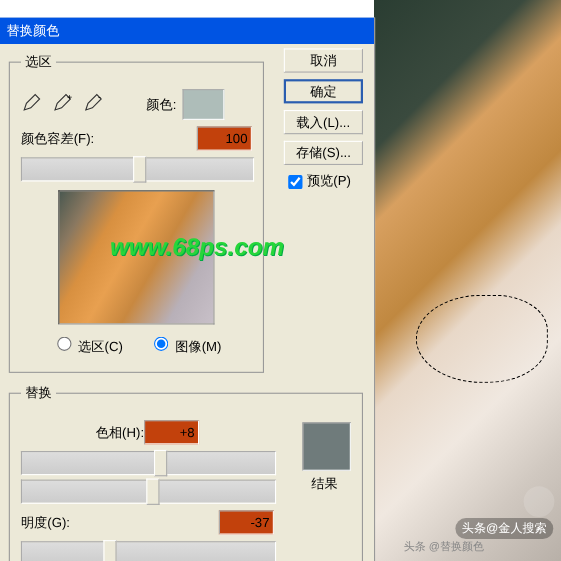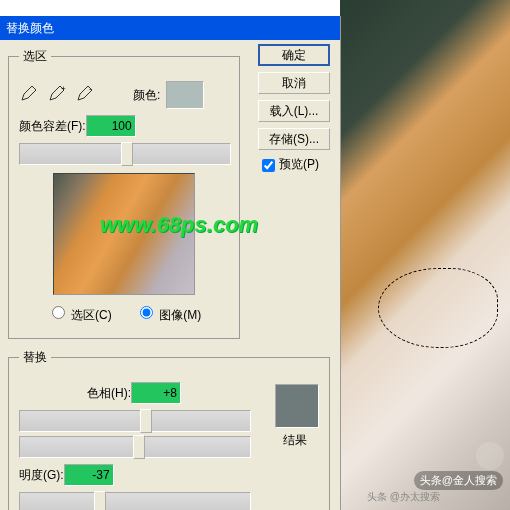--- a/index.html
+++ b/index.html
@@ -10,21 +10,21 @@
 .content{padding:8px}
 fieldset{border:1px solid #999;background:#ece9d8;margin:0 0 10px 0;padding:10px}
 legend{padding:0 4px}
 .row{display:flex;align-items:center;margin:6px 0}
 .eyedrop{display:inline-block;width:20px;height:24px;margin-right:8px;position:relative}
 .eyedrop svg{width:20px;height:20px}
 .clabel{margin-left:30px;margin-right:6px}
 .swatch{width:36px;height:26px;border:1px inset #fff}
 .slider{width:100%;height:20px;position:relative;background:linear-gradient(#ddd,#ccc);border:1px inset #fff;margin:4px 0}
 .thumb{position:absolute;top:-2px;width:10px;height:22px;background:#ece9d8;border:1px outset #fff}
-.numbox{width:42px;height:18px;text-align:right;border:1px inset #fff;background:#22c55e;padding:1px 3px;font-size:12px}
+.numbox{width:42px;height:18px;text-align:right;border:1px inset #fff;background:#c2410c;padding:1px 3px;font-size:12px}
 .preview{width:140px;height:120px;margin:8px auto;background:linear-gradient(120deg,#4a5850 0%,#8a7860 15%,#d89040 30%,#e8a050 45%,#c88840 60%,#b8b0b8 80%,#c8c0c8 100%);border:1px inset #999;display:block}
 .radios{text-align:center;margin:4px 0}
 .radios label{margin:0 10px}
 .btncol{position:absolute;right:10px;top:28px;width:72px}
 .btn{display:block;width:72px;height:22px;margin-bottom:6px;background:#ece9d8;border:1px outset #fff;font-size:12px;cursor:pointer}
 .btn.def{border:2px solid #2a5db0}
 .chk{display:flex;align-items:flex-start;margin-top:6px}
 .chk input{margin-right:4px}
 .f2{position:relative}
 .f2 .swatch2{width:42px;height:42px;border:1px inset #fff;position:absolute;right:10px;top:18px}
@@ -34,31 +34,31 @@
 .wm3{position:absolute;right:70px;bottom:6px;color:#888;font-size:10px}
 .bgcircle{position:absolute;right:6px;bottom:40px;width:28px;height:28px;border-radius:50%;background:rgba(255,255,255,.15)}
 </style>
 </head>
 <body>
 
 <div class="bg"></div>
 <div class="sel"></div>
 <div class="bgcircle"></div>
 <div class="wm2">头条@金人搜索</div>
-<div class="wm3">头条 @办太搜索</div>
+<div class="wm3">头条 @替换颜色</div>
 
 <div class="dialog">
   <div class="titlebar">
     <span>替换颜色</span>
   </div>
   <div class="content">
 
     <div class="btncol">
+      <button class="btn">取消</button>
       <button class="btn def">确定</button>
-      <button class="btn">取消</button>
       <button class="btn">载入(L)...</button>
       <button class="btn">存储(S)...</button>
       <div class="chk">
         <input type="checkbox" checked="" style="">
         <span>预览(P)</span>
       </div>
     </div>
 
     <fieldset style="width:210px">
       <legend>选区</legend>
@@ -70,21 +70,21 @@
               <path d="M3 17l2-6 8-8 4 4-8 8-6 2z" fill="none" stroke="#333"></path>
               <text x="14" y="8" font-size="8">+</text>
             </svg></span>
         <span class="eyedrop"><svg viewBox="0 0 20 20">
               <path d="M3 17l2-6 8-8 4 4-8 8-6 2z" fill="none" stroke="#333"></path>
               <text x="14" y="8" font-size="8">-</text>
             </svg></span>
         <span class="clabel">颜色:</span>
         <span class="swatch" style="background:#aebdb9"></span>
       </div>
-      <div class="row" style="">
+      <div class="row" style="justify-content:space-between">
         <span>颜色容差(F):</span>
         <input class="numbox" value="100" style="">
       </div>
       <div class="slider">
           <div class="thumb" style="left:48%"></div>
         </div>
       <div class="preview"></div>
       <div class="radios">
         <label><input type="radio" name="pv" style=""> <span>选区(C)</span></label>
         <label><input type="radio" name="pv" checked="" style=""> <span>图像(M)</span></label>
@@ -98,21 +98,21 @@
       <div class="row" style="justify-content:center;width:230px">
         <span>色相(H):</span>
         <input class="numbox" value="+8" style="">
       </div>
       <div class="slider" style="width:230px">
           <div class="thumb" style="left:52%"></div>
         </div>
       <div class="slider" style="width:230px">
           <div class="thumb" style="left:49%"></div>
         </div>
-      <div class="row" style="width:230px">
+      <div class="row" style="justify-content:space-between;width:230px">
         <span>明度(G):</span>
         <input class="numbox" value="-37" style="">
       </div>
       <div class="slider" style="width:230px">
           <div class="thumb" style="left:32%"></div>
         </div>
     </fieldset>
 
   </div>
 </div>

